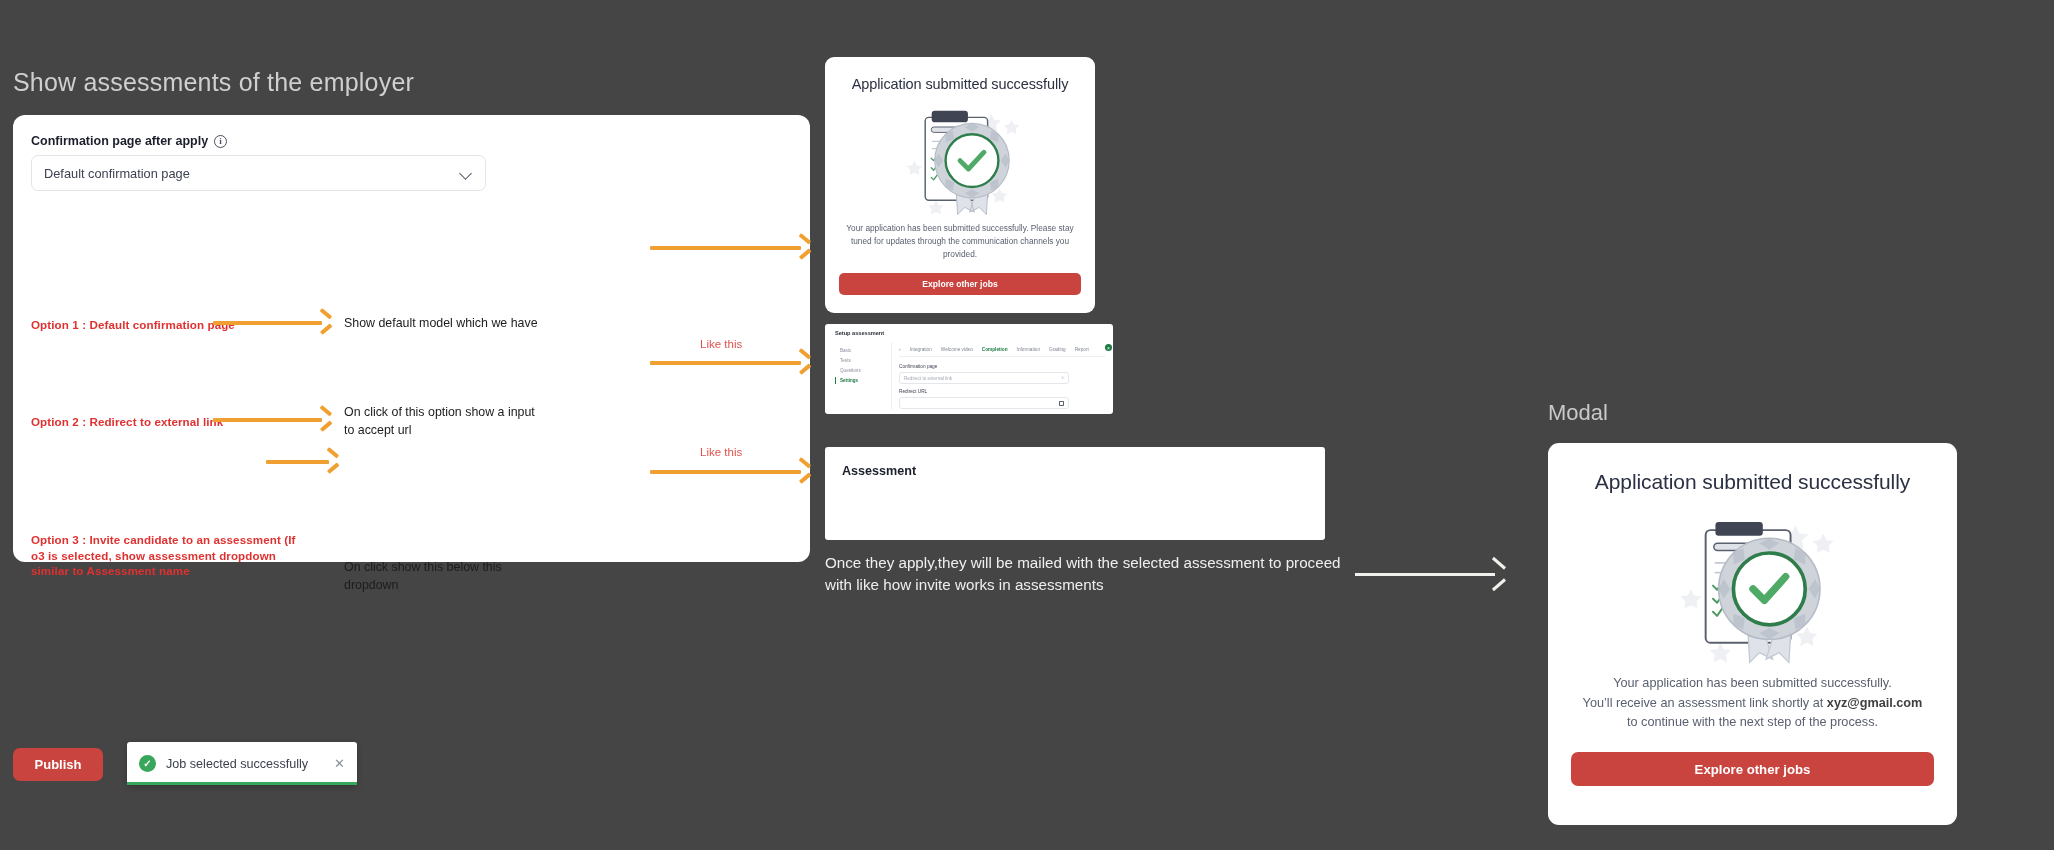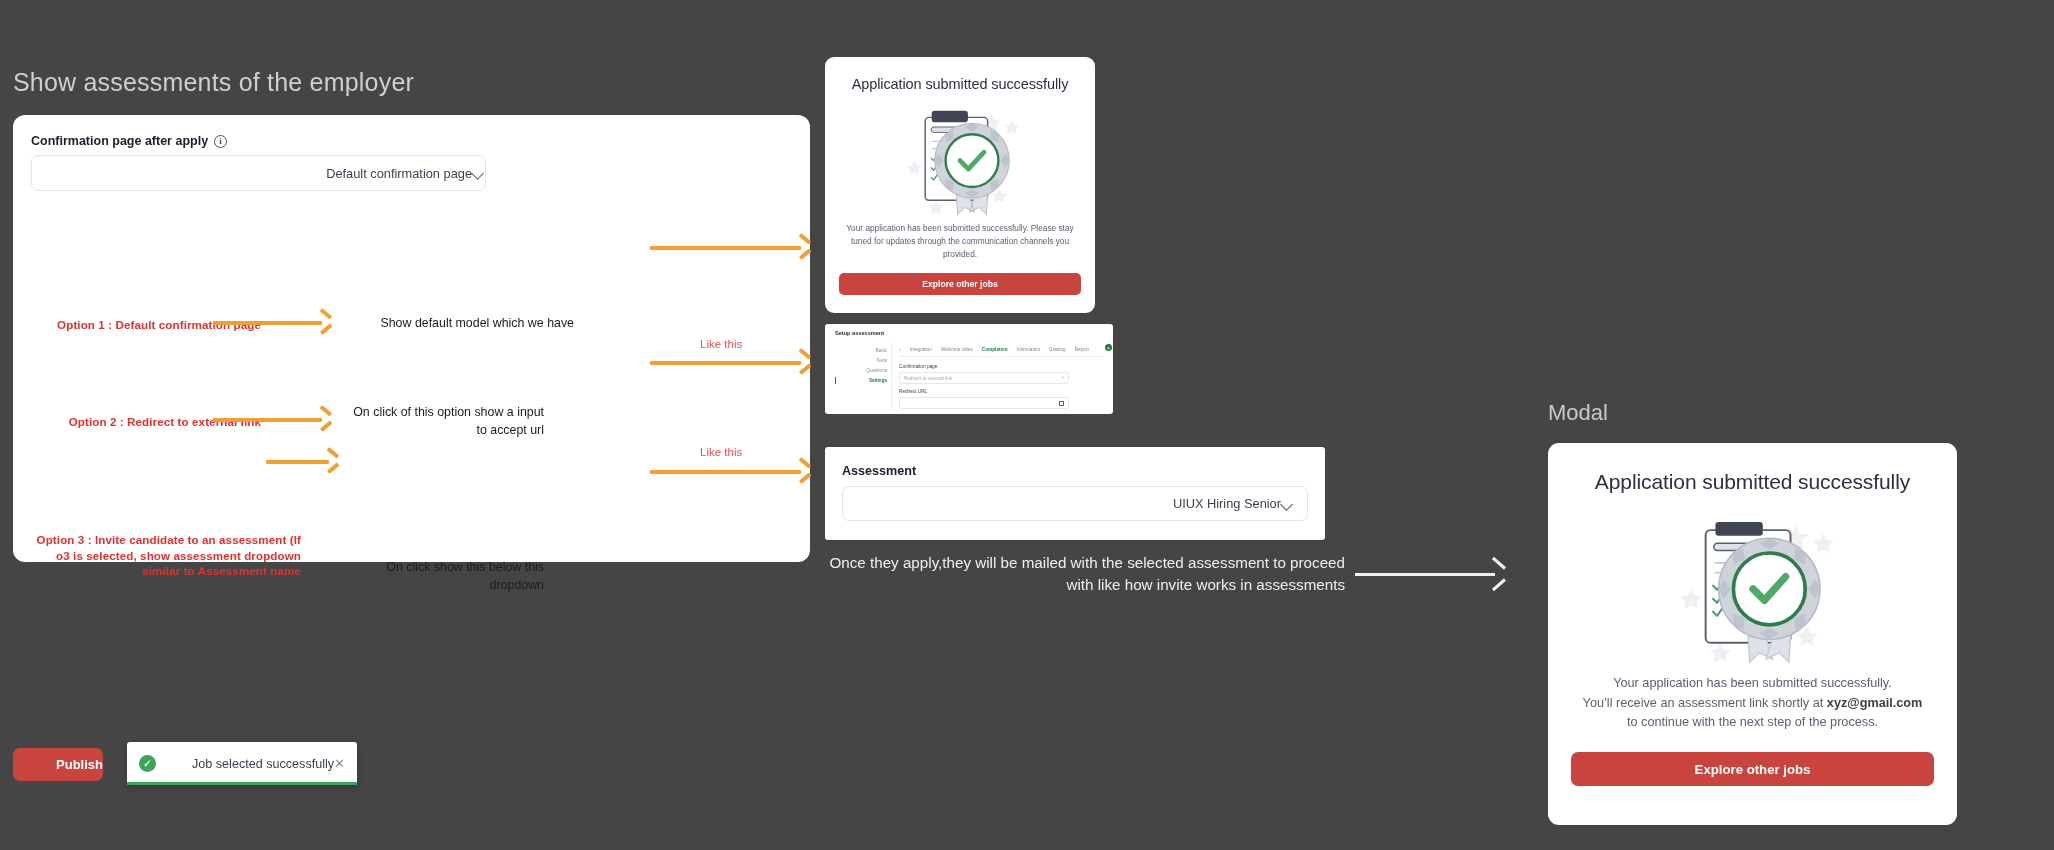--- a/index.html
+++ b/index.html
@@ -10,21 +10,21 @@
     height: 850px;
     background: #454545;
     font-family: "Liberation Sans", sans-serif;
     overflow: hidden;
     position: relative;
   }
 
   .stage { position: absolute; inset: 0; }
 
   
-  .abs { position: absolute; text-align: right; }
+  .abs { position: absolute; }
 
   
   #page-title {
     left: 13px; top: 68px;
     font-size: 25px;
     color: #cfcfcf;
     font-weight: 400;
     letter-spacing: .2px;
     white-space: nowrap;
   }
@@ -64,21 +64,21 @@
 
   #confirmation-select {
     position: absolute;
     left: 18px; top: 40px;
     width: 455px; height: 36px;
     border: 1px solid #e3e4ea;
     border-radius: 7px;
     background: #fff;
     display: flex;
     align-items: center;
-    padding: 0 0;
+    padding: 0 12px;
     font-size: 12.8px;
     color: #3d4152;
   }
   #confirmation-select .sel-value { flex: 1; }
   .chev {
     width: 13px; height: 8px;
     position: relative;
   }
   .chev::before {
     content: "";
@@ -477,24 +477,20 @@
     <div class="ss-input" style="top:73px; width:170px;">
       <span></span>
       <span class="ss-ext"></span>
     </div>
 
     <div class="ss-close">×</div>
   </div>
 
   <div class="abs" id="assessment-card">
     <div class="a-label">Assessment</div>
-    <div class="a-select">
-      <span class="sel-value">UIUX Hiring Senior</span>
-      <span class="chev"></span>
-    </div>
   </div>
 
   <div class="abs" id="assessment-note">Once they apply,they will be mailed with the selected assessment to proceed with like how invite works in assessments</div>
 
   <div class="arrow-white" style="left:1355px; top:565px; width:150px;">
     <span class="shaft"></span>
       <span class="head"></span>
   </div>
 
   <div class="abs" id="modal-label">Modal</div>

